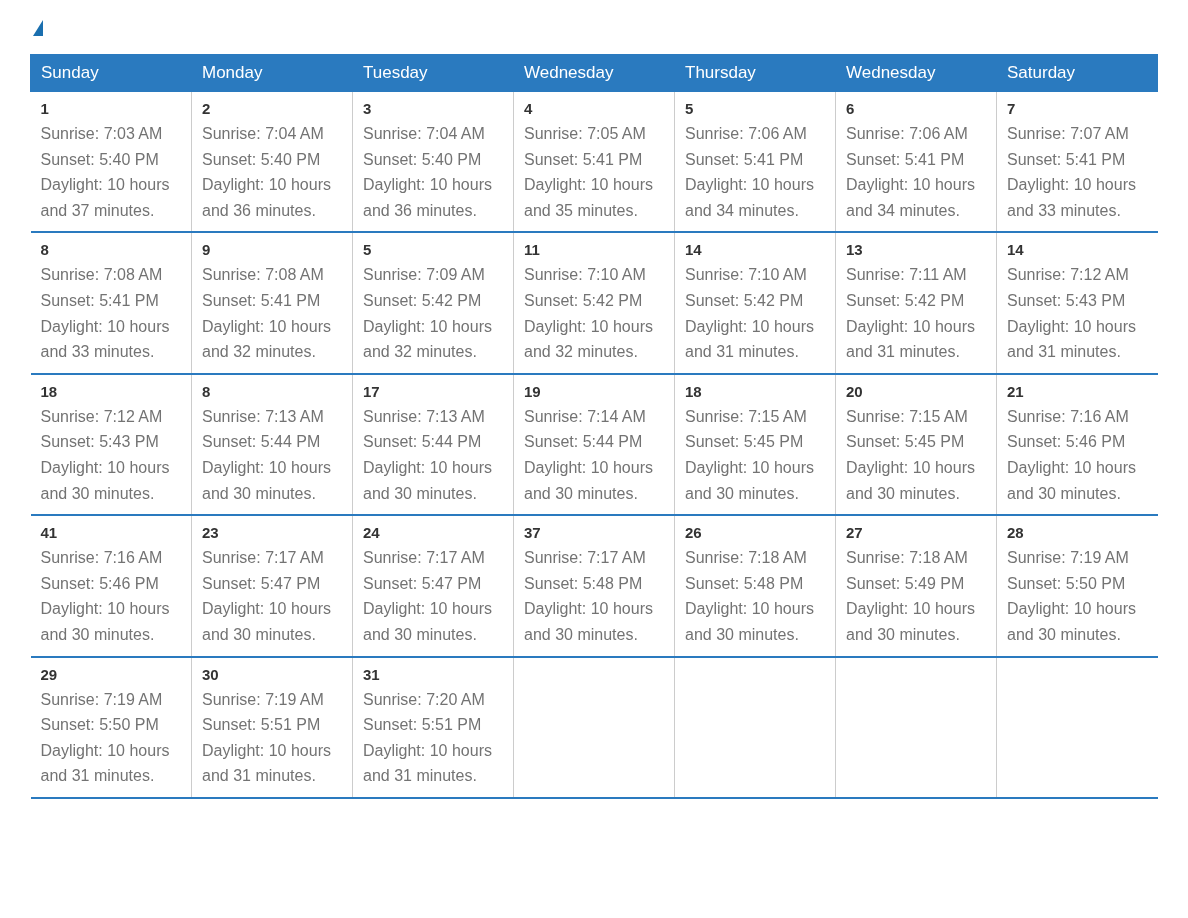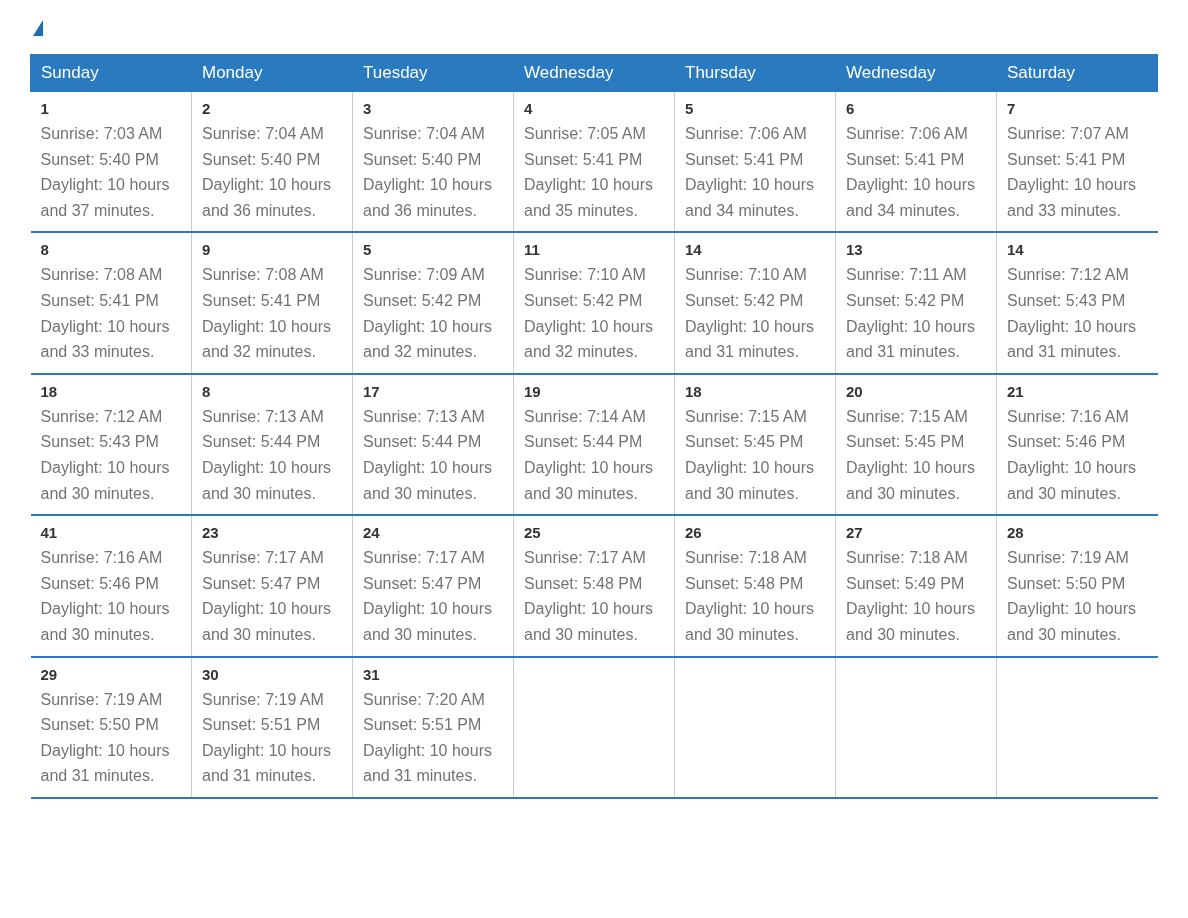--- a/index.html
+++ b/index.html
@@ -325,21 +325,21 @@
       </td>
         <td>
         <span class="day-num">24</span>
         <div class="day-info">
           Sunrise: 7:17 AM<br>
           Sunset: 5:47 PM<br>
           Daylight: 10 hours and 30 minutes.
         </div>
       </td>
         <td>
-        <span class="day-num">25</span>
+        <span class="day-num">37</span>
         <div class="day-info">
           Sunrise: 7:17 AM<br>
           Sunset: 5:48 PM<br>
           Daylight: 10 hours and 30 minutes.
         </div>
       </td>
         <td>
         <span class="day-num">26</span>
         <div class="day-info">
           Sunrise: 7:18 AM<br>

